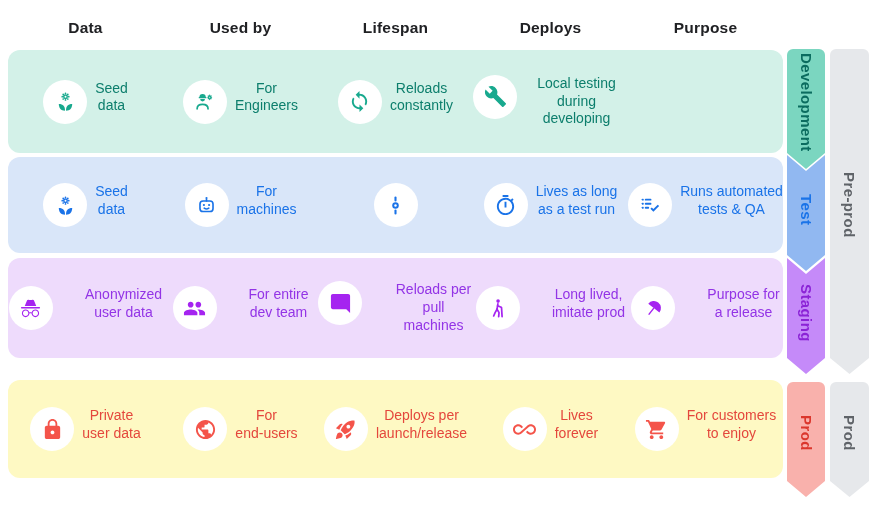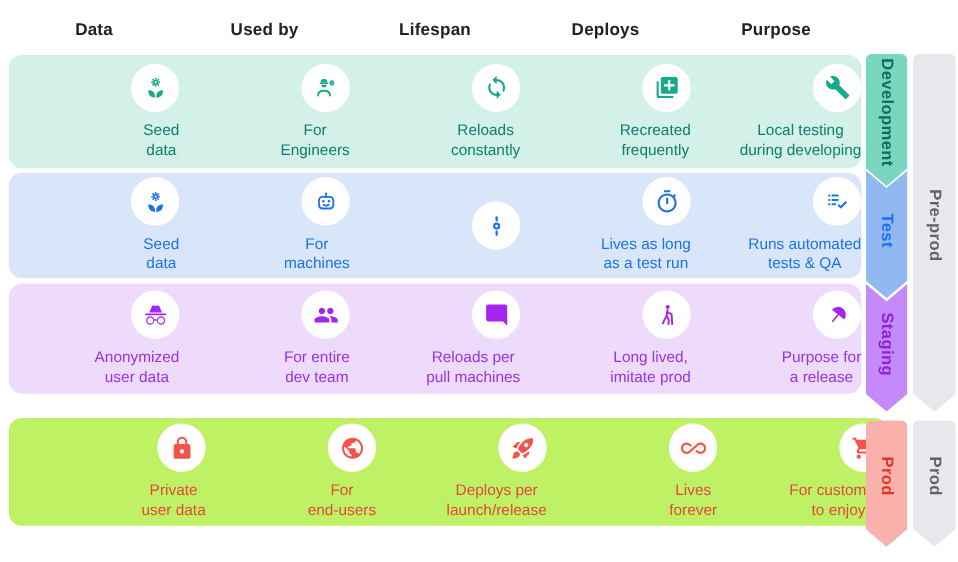--- a/index.html
+++ b/index.html
@@ -10,22 +10,22 @@
   
   .header{position:absolute;left:8px;top:0;width:775px;height:50px;
     display:grid;grid-template-columns:repeat(5,1fr);align-items:center;padding-top:6px;box-sizing:border-box;}
   .col-h{text-align:center;font-size:15.5px;font-weight:700;color:#202124;letter-spacing:.2px;}
   
   .row{position:absolute;left:8px;width:775px;border-radius:12px;
     display:grid;grid-template-columns:repeat(5,1fr);align-items:center;}
   .row.dev{top:50px;height:103px;background:#D3F1E8;}
   .row.test{top:157px;height:96px;background:#D9E6F9;}
   .row.staging{top:258px;height:100px;background:#EEDBFC;}
-  .row.prod{top:380px;height:98px;background:#bef264;padding-left:24px;}
-  .cell{display:flex;flex-direction:column;align-items:flex-end;justify-content:center;gap:8px;}
+  .row.prod{top:380px;height:98px;background:#fef9c3;}
+  .cell{display:flex;flex-direction:row;align-items:flex-start;justify-content:center;gap:8px;}
   .circle{width:44px;height:44px;border-radius:50%;background:#fff;
     display:flex;align-items:center;justify-content:center;flex:0 0 auto;}
   .circle svg{width:23px;height:23px;display:block;}
   .label{font-size:14px;line-height:1.28;text-align:center;white-space:pre-line;}
   .dev   .circle{color:#18A98E;} .dev   .label{color:#0C7E6C;}
   .test  .circle{color:#1A73E8;} .test  .label{color:#1A73E8;}
   .staging .circle{color:#A524F0;} .staging .label{color:#9334E6;margin-left:24px;}
   .prod  .circle{color:#F4544A;} .prod  .label{color:#E4473C;}
   
   .ribbon{position:absolute;width:38px;display:flex;align-items:center;justify-content:center;box-sizing:border-box;}
@@ -99,29 +99,20 @@
         <svg viewBox="0 0 24 24" fill="currentColor">
           <path d="M12 4V1L8 5l4 4V6c3.31 0 6 2.69 6 6 0 1.01-.25 1.97-.7 2.8l1.46 1.46C19.54 15.03 20 13.57 20 12c0-4.42-3.58-8-8-8zm0 14c-3.31 0-6-2.69-6-6 0-1.01.25-1.97.7-2.8L5.24 7.74C4.46 8.97 4 10.43 4 12c0 4.42 3.58 8 8 8v3l4-4-4-4v3z"></path>
         </svg>
       </span>
       <div class="label">Reloads
 constantly</div>
     </div>
     <div class="cell">
       <span class="circle">
         <svg viewBox="0 0 24 24" fill="currentColor">
-          <path d="M4 6H2v14c0 1.1.9 2 2 2h14v-2H4V6zm16-4H8c-1.1 0-2 .9-2 2v12c0 1.1.9 2 2 2h12c1.1 0 2-.9 2-2V4c0-1.1-.9-2-2-2zm-1 9h-4v4h-2v-4H9V9h4V5h2v4h4v2z"></path>
-        </svg>
-      </span>
-      <div class="label">Recreated
-frequently</div>
-    </div>
-    <div class="cell">
-      <span class="circle">
-        <svg viewBox="0 0 24 24" fill="currentColor">
           <path d="M22.7 19l-9.1-9.1c.9-2.3.4-5-1.5-6.9-2-2-5-2.4-7.4-1.3L9 6 6 9 1.6 4.7C.4 7.1.9 10.1 2.9 12.1c1.9 1.9 4.6 2.4 6.9 1.5l9.1 9.1c.4.4 1 .4 1.4 0l2.3-2.3c.5-.4.5-1.1.1-1.4z"></path>
         </svg>
       </span>
       <div class="label">Local testing
 during developing</div>
     </div>
   </section>
 
   <section class="row test">
     <div class="cell">

